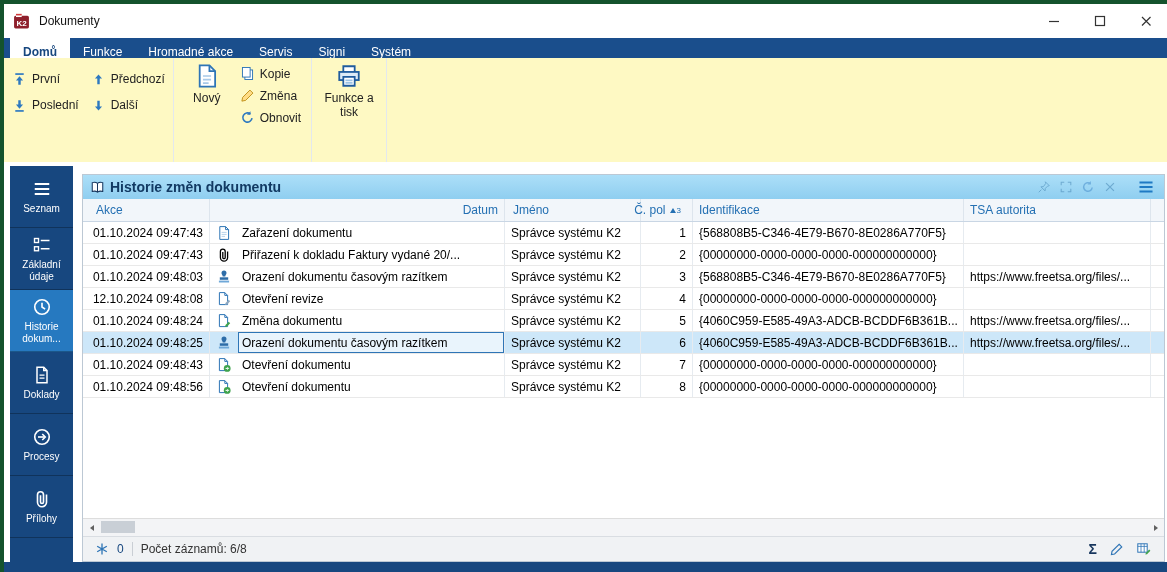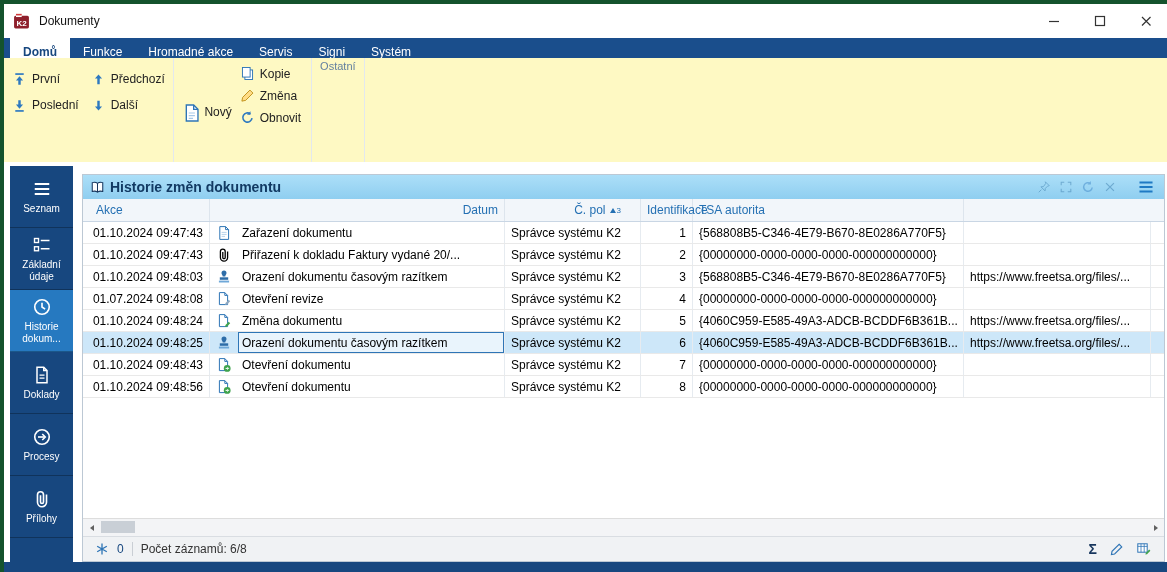--- a/index.html
+++ b/index.html
@@ -19,21 +19,21 @@
   .tab.active{background:#fff;color:#17477F;font-weight:bold;}
 
   
   .ribbon{height:123px;background:#fef9c3;border-bottom:1px solid #D5D5D5;display:flex;position:relative;box-sizing:border-box;}
   .rgroup{display:flex;flex-direction:column;border-right:1px solid #E3E8EE;padding:0 8px;}
   .rgroup-content{flex:1;display:flex;}
   .rgroup-label{text-align:center;font-size:11px;color:#64809F;padding:2px 0 4px;}
   .nav-grid{display:grid;grid-auto-flow:column;grid-template-rows:repeat(2,26px);column-gap:12px;row-gap:0;align-content:start;padding-top:8px;}
   .ritem{display:flex;align-items:center;gap:5px;font-size:12px;color:#222;white-space:nowrap;}
   .small-col{display:flex;flex-direction:column;gap:7px;padding:8px 2px 0 8px;}
-  .big-btn{width:50px;display:flex;flex-direction:row;align-items:center;padding-top:5px;gap:3px;font-size:12px;color:#222;text-align:center;line-height:1.15;}
+  .big-btn{width:50px;display:flex;flex-direction:column;align-items:center;padding-top:5px;gap:3px;font-size:12px;color:#222;text-align:center;line-height:1.15;}
   .big-btn.wide{width:58px;}
   .ribbon-collapse{position:absolute;right:16px;bottom:7px;}
 
   
   .main{position:absolute;top:158px;left:0;right:0;bottom:0;background:#fff;}
   .sidebar{position:absolute;left:6px;top:4px;width:63px;height:488px;background:#17477F;}
   .side-item{height:62px;box-sizing:border-box;border-bottom:1px solid rgba(0,0,0,.28);
              display:flex;flex-direction:column;align-items:center;justify-content:center;gap:4px;
              color:#fff;font-size:10px;text-align:center;padding:2px 1px;}
   .side-item.active{background:#2679C0;}
@@ -49,21 +49,21 @@
   .ptools{margin-left:auto;display:flex;align-items:center;gap:8px;padding-right:9px;}
   .ptool{opacity:.42;color:#2A6DA0;display:flex;}
   .pmenu{color:#1F7AC4;display:flex;margin-left:12px;}
 
   .cols{display:grid;grid-template-columns:127px 295px 136px 52px 271px 187px minmax(0,1fr);}
   .thead{flex:0 0 22px;background:#F2F6FA;border-bottom:1px solid #C9D6E4;}
   .h{font-size:12px;color:#2470B3;display:flex;align-items:center;padding:0 6px;border-right:1px solid #DDE5ED;box-sizing:border-box;white-space:nowrap;}
   .h-datum{justify-content:flex-end;}
   .h-akce{padding-left:13px;overflow:visible;}
   .h-jmeno{padding-left:8px;}
-  .h-cpol{justify-content:flex-end;padding-right:19px;}
+  .h-cpol{justify-content:flex-end;padding-right:11px;}
   .h-fill{border-right:none;}
   .sort-arrow{width:0;height:0;border-left:3.5px solid transparent;border-right:3.5px solid transparent;border-bottom:5px solid #2470B3;display:inline-block;margin:0 1px 0 4px;}
   .sort-num{font-size:8px;color:#2470B3;}
 
   .tbody{flex:1;overflow:hidden;background:#fff;}
   .trow{height:22px;border-bottom:1px solid #E9E9E9;box-sizing:border-box;}
   .c{font-size:12px;color:#000;display:flex;align-items:center;padding:0 6px;border-right:1px solid #E6EBF0;box-sizing:border-box;white-space:nowrap;overflow:hidden;}
   .c-datum{justify-content:flex-end;}
   .c-cpol{justify-content:flex-end;padding-right:6px;}
   .c-akce{padding:0;}
@@ -303,20 +303,28 @@
     <svg width="15" height="15">
                 <use href="#i-refresh" xlink:href="#i-refresh"></use>
               </svg>
     <span class="ri-label">Obnovit</span>
   </div>
           </div>
       </div>
       <div class="rgroup-label">Záznam</div>
     </div>
     <div class="rgroup">
+      <div class="rgroup-content">
+        <div class="big-btn wide">
+          <svg width="26" height="26">
+              <use href="#i-printer"></use>
+            </svg>
+          <span>Funkce a tisk</span>
+        </div>
+      </div>
       <div class="rgroup-label">Ostatní</div>
     </div>
     <div class="ribbon-collapse">
       <svg width="12" height="8">
           <path d="M2 6.5l4-4 4 4" stroke="#707070" stroke-width="1.3" fill="none"></path>
         </svg>
     </div>
   </div>
 
   <div class="main">
@@ -394,20 +402,21 @@
               <svg width="18" height="18">
                 <use href="#i-menu"></use>
               </svg>
             </span>
         </div>
       </div>
 
       <div class="thead cols">
         <div class="h h-akce">Akce</div>
         <div class="h h-datum">Datum</div>
+        <div class="h h-jmeno">Jméno</div>
         <div class="h h-cpol">
           <span>Č. pol</span>
           <span class="sort-arrow"></span>
           <span class="sort-num">3</span>
         </div>
         <div class="h">Identifikace</div>
         <div class="h">TSA autorita</div>
         <div class="h h-fill"></div>
       </div>
 
@@ -454,21 +463,21 @@
               </span>
       <span class="akce-text">Orazení dokumentu časovým razítkem</span>
     </div>
     <div class="c c-jmeno">Správce systému K2</div>
     <div class="c c-cpol">3</div>
     <div class="c c-ident">{568808B5-C346-4E79-B670-8E0286A770F5}</div>
     <div class="c c-tsa">https://www.freetsa.org/files/...</div>
     <div class="c c-fill"></div>
   </div>
           <div class="trow cols">
-    <div class="c c-datum">01.07.2024 09:48:08</div>
+    <div class="c c-datum">12.10.2024 09:48:08</div>
     <div class="c c-akce">
       <span class="akce-ic">
                 <svg width="16" height="16">
                   <use href="#i-docrev" xlink:href="#i-docrev"></use>
                 </svg>
               </span>
       <span class="akce-text">Otevření revize</span>
     </div>
     <div class="c c-jmeno">Správce systému K2</div>
     <div class="c c-cpol">4</div>

